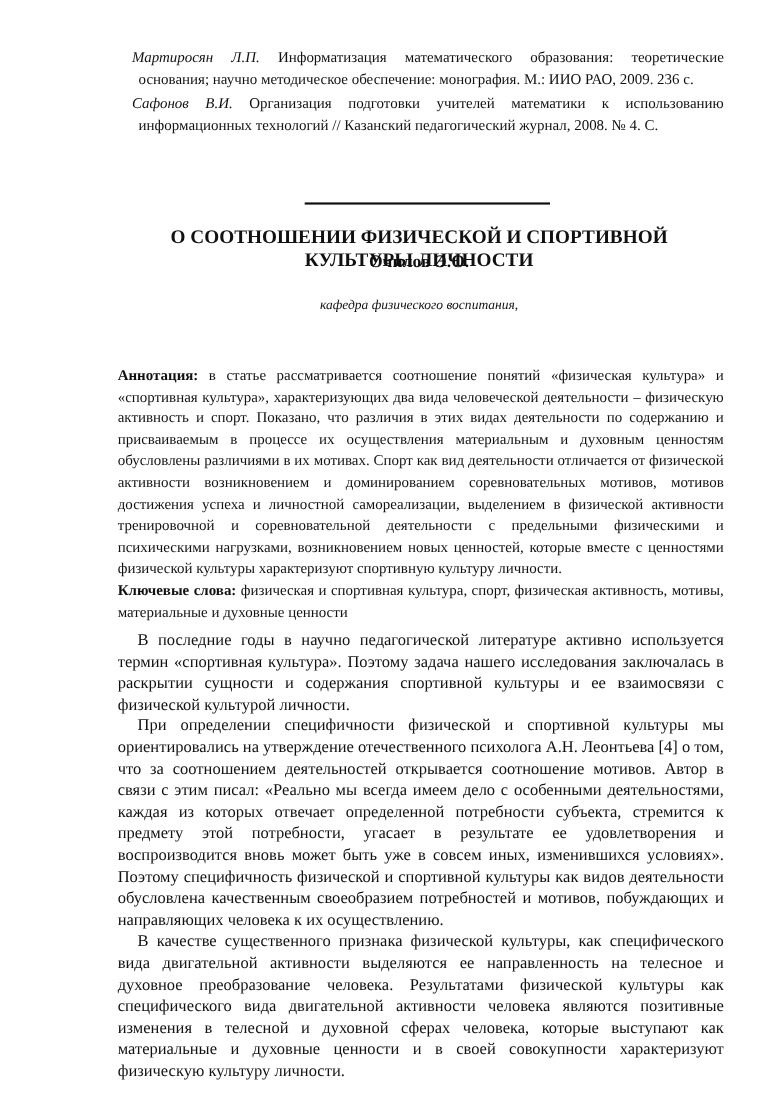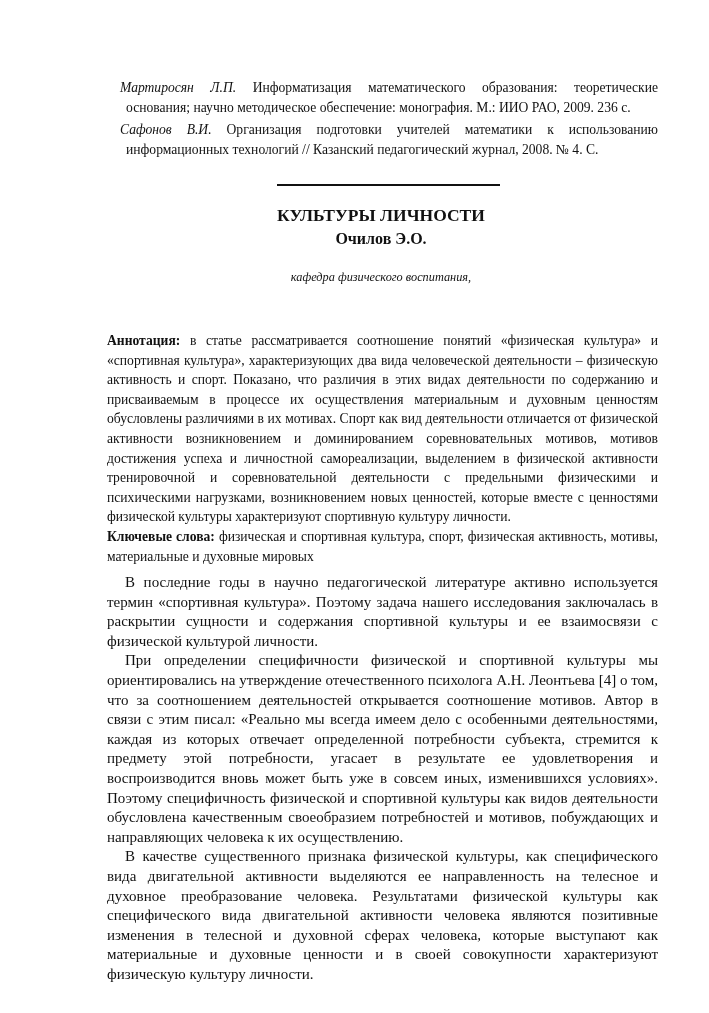--- a/index.html
+++ b/index.html
@@ -2,21 +2,21 @@
 <html><head>
 <meta charset="utf-8">
 <style>
   html, body { margin: 0; padding: 0; background: #ffffff; }
   body {
     width: 709px; height: 1013px; position: relative; overflow: hidden;
     font-family: "Liberation Serif", "DejaVu Serif", serif;
     color: #111111;
   }
   .page { position: absolute; left: 0; top: 0; width: 709px; height: 1013px; }
-  .refs { position: absolute; left: 120px; top: 42px; width: 538px; font-size: 13.6px; line-height: 20px; margin-top: 36px; }
+  .refs { position: absolute; left: 120px; top: 42px; width: 538px; font-size: 13.6px; line-height: 20px; }
   .ref { text-align: justify; text-indent: 0; padding-left: 6px; text-indent: -6px; margin: 0 0 2px 0; }
   .ref i { font-style: italic; }
   .sep { position: absolute; left: 277px; top: 184px; width: 223px; height: 0; border-top: 2px solid #111; }
   .title { position: absolute; left: 100px; top: 205px; width: 562px; text-align: center;
     font-weight: bold; font-size: 17.5px; line-height: 21px; }
   .author { position: absolute; left: 100px; top: 229px; width: 562px; text-align: center;
     font-weight: bold; font-size: 16px; line-height: 20px; }
   .affil { position: absolute; left: 100px; top: 269px; width: 562px; text-align: center;
     font-style: italic; font-size: 12.3px; line-height: 17.5px; white-space: nowrap; }
   .abstract { position: absolute; left: 107px; top: 331px; width: 551px; 
@@ -36,35 +36,36 @@
       <i>Мартиросян Л.П.</i><span> Информатизация математического образования: теоретические основания; научно методическое обеспечение: монография. М.: ИИО РАО, 2009. 236 с.</span>
     </p>
     <p class="ref">
       <i>Сафонов В.И.</i><span> Организация подготовки учителей математики к использованию информационных технологий // Казанский педагогический журнал, 2008. № 4. С.</span>
     </p>
   </div>
 
   <div class="sep"></div>
 
   <div class="title">
+    <div>О СООТНОШЕНИИ ФИЗИЧЕСКОЙ И СПОРТИВНОЙ</div>
     <div>КУЛЬТУРЫ ЛИЧНОСТИ</div>
   </div>
 
   <div class="author">Очилов Э.О.</div>
 
   <div class="affil">
     <div>кафедра физического воспитания,</div>
   </div>
 
   <div class="abstract">
     <div>
       <b>Аннотация:</b><span> в статье рассматривается соотношение понятий «физическая культура» и «спортивная культура», характеризующих два вида человеческой деятельности – физическую активность и спорт. Показано, что различия в этих видах деятельности по содержанию и присваиваемым в процессе их осуществления материальным и духовным ценностям обусловлены различиями в их мотивах. Спорт как вид деятельности отличается от физической активности возникновением и доминированием соревновательных мотивов, мотивов достижения успеха и личностной самореализации, выделением в физической активности тренировочной и соревновательной деятельности с предельными физическими и психическими нагрузками, возникновением новых ценностей, которые вместе с ценностями физической культуры характеризуют спортивную культуру личности.</span>
     </div>
     <div>
-      <b>Ключевые слова:</b><span> физическая и спортивная культура, спорт, физическая активность, мотивы, материальные и духовные мировых</span>
+      <b>Ключевые слова:</b><span> физическая и спортивная культура, спорт, физическая активность, мотивы, материальные и духовные ценности</span>
     </div>
   </div>
 
   <div class="body-text">
     <p>В последние годы в научно педагогической литературе активно используется термин «спортивная культура». Поэтому задача нашего исследования заключалась в раскрытии сущности и содержания спортивной культуры и ее взаимосвязи с физической культурой личности.</p>
     <p>При определении специфичности физической и спортивной культуры мы ориентировались на утверждение отечественного психолога А.Н. Леонтьева [4] о том, что за соотношением деятельностей открывается соотношение мотивов. Автор в связи с этим писал: «Реально мы всегда имеем дело с особенными деятельностями, каждая из которых отвечает определенной потребности субъекта, стремится к предмету этой потребности, угасает в результате ее удовлетворения и воспроизводится вновь может быть уже в совсем иных, изменившихся условиях». Поэтому специфичность физической и спортивной культуры как видов деятельности обусловлена качественным своеобразием потребностей и мотивов, побуждающих и направляющих человека к их осуществлению.</p>
     <p>В качестве существенного признака физической культуры, как специфического вида двигательной активности выделяются ее направленность на телесное и духовное преобразование человека. Результатами физической культуры как специфического вида двигательной активности человека являются позитивные изменения в телесной и духовной сферах человека, которые выступают как материальные и духовные ценности и в своей совокупности характеризуют физическую культуру личности.</p>
   </div>
 
 </div>

